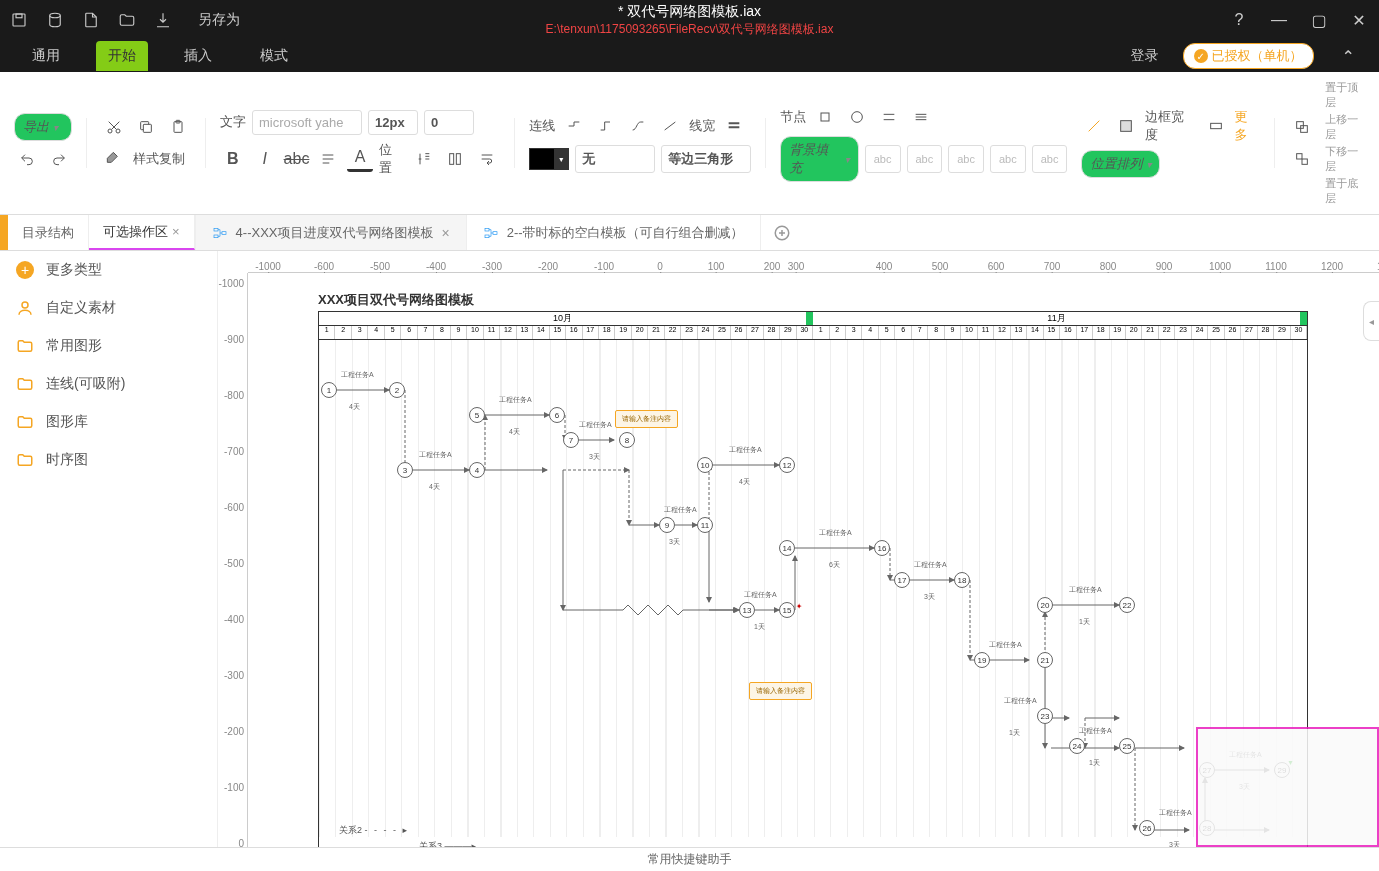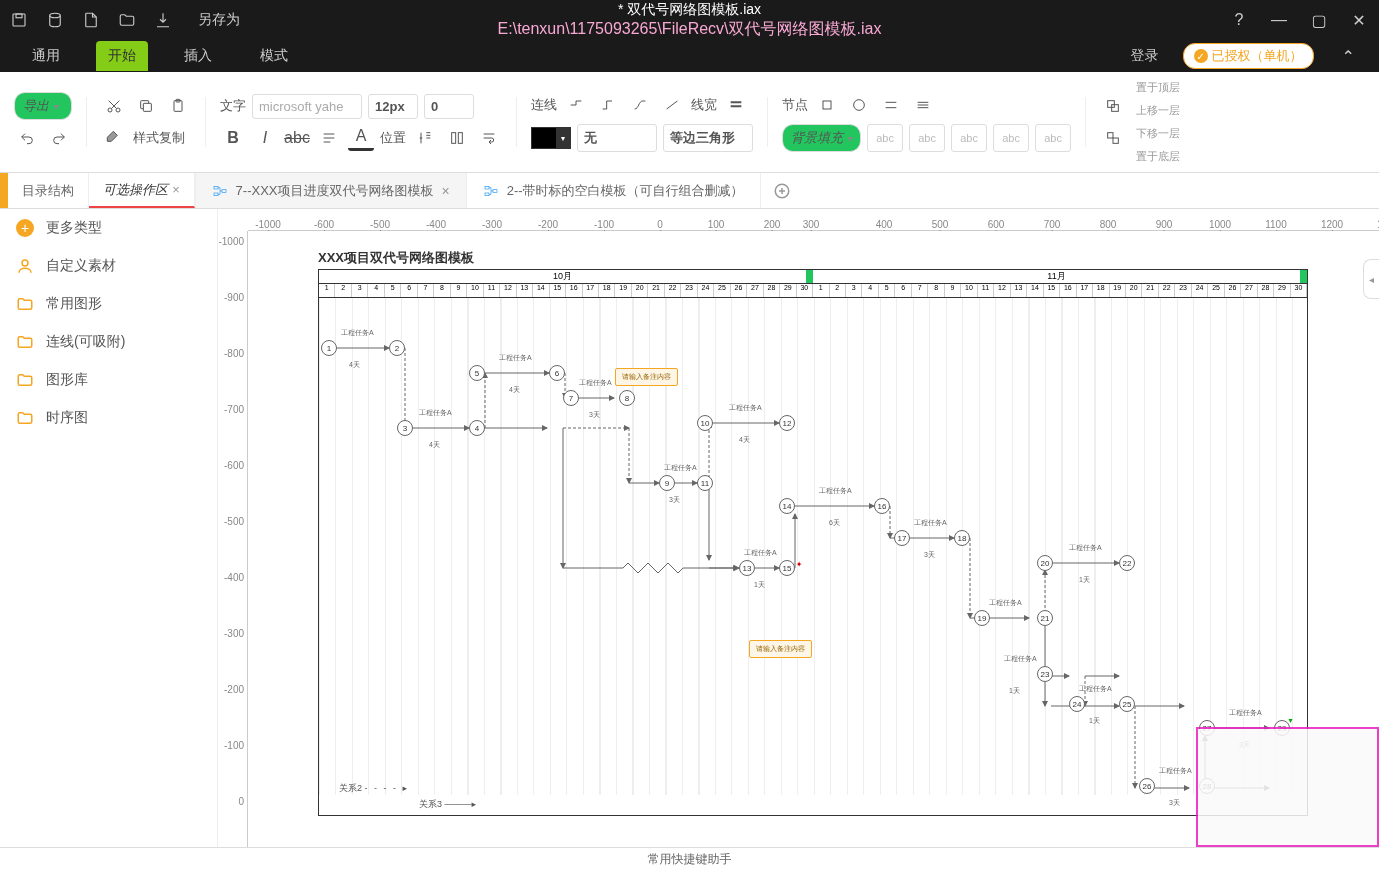--- a/index.html
+++ b/index.html
@@ -6,21 +6,21 @@
 body { width: 1379px; height: 871px; overflow: hidden; background: #1a1a1a; display: flex; flex-direction: column; }
 
 
 .title-bar { height: 40px; background: #1a1a1a; display: flex; align-items: center; color: #ccc; padding: 0 10px; position: relative; }
 .title-icons { display: flex; gap: 18px; align-items: center; }
 .title-icon { width: 18px; height: 18px; cursor: pointer; display: flex; align-items: center; justify-content: center; }
 .title-icon svg { width: 18px; height: 18px; stroke: #ccc; fill: none; stroke-width: 1.5; }
 .title-saveas { color: #ccc; font-size: 14px; margin-left: 8px; cursor: pointer; }
 .title-center { position: absolute; left: 50%; transform: translateX(-50%); text-align: center; }
 .title-main { color: #fff; font-size: 14px; }
-.title-path { color: #f9a8d4; font-size: 16px; }
+.title-path { color: #ef4444; font-size: 12px; }
 .title-right { margin-left: auto; display: flex; gap: 20px; align-items: center; }
 .title-btn { color: #ccc; cursor: pointer; width: 20px; text-align: center; }
 
 
 .menu-bar { height: 32px; background: #1a1a1a; display: flex; align-items: center; padding: 0 20px; gap: 24px; }
 .menu-item { color: #ccc; font-size: 14px; padding: 6px 12px; cursor: pointer; }
 .menu-item.active { background: #84cc16; color: #333; border-radius: 4px 4px 0 0; }
 .menu-spacer { flex: 1; }
 .menu-login { color: #ccc; font-size: 14px; cursor: pointer; }
 .menu-license { background: #fff; border: 1px solid #f5a623; color: #f5a623; font-size: 13px; padding: 3px 10px; border-radius: 12px; display: flex; align-items: center; gap: 4px; }
@@ -37,28 +37,28 @@
 .ribbon-icon svg { width: 16px; height: 16px; stroke: #555; fill: none; stroke-width: 1.5; }
 .ribbon-sep { width: 1px; height: 50px; background: #eee; margin: 0 4px; }
 .ribbon-label { font-size: 13px; color: #555; }
 .ribbon-select { border: 1px solid #ddd; padding: 4px 6px; font-size: 13px; color: #555; border-radius: 3px; min-width: 50px; background: #fff; font-weight: bold; }
 .ribbon-input { border: 1px solid #ddd; padding: 4px 6px; font-size: 13px; color: #aaa; border-radius: 3px; background: #fff; }
 .ribbon-color-btn { width: 40px; height: 22px; border: 1px solid #333; cursor: pointer; display: flex; }
 .ribbon-color-swatch { flex: 1; background: #000; }
 .ribbon-color-arrow { width: 14px; background: #333; color: #fff; display: flex; align-items: center; justify-content: center; font-size: 8px; }
 .ribbon-abc { width: 36px; height: 28px; border: 1px solid #ddd; border-radius: 3px; display: flex; align-items: center; justify-content: center; font-size: 11px; color: #bbb; cursor: pointer; }
 .ribbon-more { color: #f5a623; font-size: 13px; cursor: pointer; }
-.ribbon-stack { display: flex; flex-direction: column; gap: 8px; font-size: 11px; color: #999; }
+.ribbon-stack { display: flex; flex-direction: column; gap: 2px; font-size: 11px; color: #999; }
 .ribbon-stack-item { display: flex; align-items: center; gap: 4px; cursor: pointer; }
 
 
 .doc-tabs { background: #fff; border-bottom: 1px solid #ddd; display: flex; align-items: stretch; height: 36px; }
 .side-tab-container { display: flex; border-right: 1px solid #eee; }
 .side-tab { padding: 8px 14px; font-size: 13px; color: #666; border-right: 1px solid #eee; cursor: pointer; display: flex; align-items: center; gap: 4px; }
-.side-tab.active { border-bottom: 2px solid #ef4444; color: #333; background: #fff; font-style: italic; }
+.side-tab.active { border-bottom: 2px solid #d946ef; color: #333; background: #fff; }
 .doc-tab { padding: 8px 16px; font-size: 13px; color: #666; cursor: pointer; display: flex; align-items: center; gap: 8px; border-right: 1px solid #eee; }
 .doc-tab.active { background: #f5f5f5; }
 .doc-tab-icon { width: 16px; height: 16px; }
 .doc-tab-close { color: #999; cursor: pointer; font-size: 14px; }
 .doc-add { padding: 8px 12px; cursor: pointer; color: #999; display: flex; align-items: center; }
 
 
 .main { flex: 1; display: flex; overflow: hidden; background: #fff; }
 .sidebar { width: 218px; border-right: 1px solid #eee; background: #fff; display: flex; flex-direction: column; }
 .sidebar-item { padding: 10px 16px; font-size: 14px; color: #555; cursor: pointer; display: flex; align-items: center; gap: 12px; }
@@ -315,20 +315,44 @@
     </div>
     <div class="ribbon-row">
       <span class="ribbon-btn dropdown">背景填充</span>
       <span class="ribbon-abc">abc</span>
       <span class="ribbon-abc">abc</span>
       <span class="ribbon-abc">abc</span>
       <span class="ribbon-abc">abc</span>
       <span class="ribbon-abc">abc</span>
     </div>
   </div>
+  <div class="ribbon-group">
+    <div class="ribbon-row">
+      <span class="ribbon-icon">
+          <svg viewBox="0 0 24 24">
+            <path d="M4 20L20 4" stroke="#f5a623"></path>
+          </svg>
+        </span>
+      <span class="ribbon-icon">
+          <svg viewBox="0 0 24 24">
+            <rect x="4" y="4" width="16" height="16" fill="#ddd"></rect>
+          </svg>
+        </span>
+      <span class="ribbon-label">边框宽度</span>
+      <span class="ribbon-icon">
+          <svg viewBox="0 0 24 24">
+            <rect x="4" y="8" width="16" height="8"></rect>
+          </svg>
+        </span>
+      <span class="ribbon-more">更多</span>
+    </div>
+    <div class="ribbon-row">
+      <span class="ribbon-btn dropdown">位置排列</span>
+    </div>
+  </div>
   <div class="ribbon-sep"></div>
   <div class="ribbon-group">
     <div class="ribbon-row">
       <span class="ribbon-icon">
           <svg viewBox="0 0 24 24">
             <rect x="4" y="4" width="10" height="10"></rect>
             <rect x="10" y="10" width="10" height="10"></rect>
           </svg>
         </span>
     </div>
@@ -366,21 +390,21 @@
       <span style="color:#999">×</span>
     </span>
   </div>
   <div class="doc-tab active">
     <svg class="doc-tab-icon" viewBox="0 0 24 24" stroke="#2196f3" fill="none">
         <rect x="3" y="5" width="6" height="4"></rect>
         <rect x="3" y="15" width="6" height="4"></rect>
         <rect x="15" y="10" width="6" height="4"></rect>
         <path d="M9 7h3v10H9M12 12h3"></path>
       </svg>
-    <span>7--XXX项目进度双代号网络图模板</span>
+    <span>4--XXX项目进度双代号网络图模板</span>
     <span class="doc-tab-close">×</span>
   </div>
   <div class="doc-tab">
     <svg class="doc-tab-icon" viewBox="0 0 24 24" stroke="#2196f3" fill="none">
         <rect x="3" y="5" width="6" height="4"></rect>
         <rect x="3" y="15" width="6" height="4"></rect>
         <rect x="15" y="10" width="6" height="4"></rect>
         <path d="M9 7h3v10H9M12 12h3"></path>
       </svg>
     <span>2--带时标的空白模板（可自行组合删减）</span>
@@ -447,21 +471,21 @@
         <span class="ruler-tick-h" style="left: 20px;">-1000</span>
         <span class="ruler-tick-h" style="left: 76px;">-600</span>
         <span class="ruler-tick-h" style="left: 132px;">-500</span>
         <span class="ruler-tick-h" style="left: 188px;">-400</span>
         <span class="ruler-tick-h" style="left: 244px;">-300</span>
         <span class="ruler-tick-h" style="left: 300px;">-200</span>
         <span class="ruler-tick-h" style="left: 356px;">-100</span>
         <span class="ruler-tick-h" style="left: 412px;">0</span>
         <span class="ruler-tick-h" style="left: 468px;">100</span>
         <span class="ruler-tick-h" style="left: 524px;">200</span>
-        <span class="ruler-tick-h" style="left: 563px; margin-top: 30px;">300</span>
+        <span class="ruler-tick-h" style="left: 548px; margin-top: 30px;">300</span>
         <span class="ruler-tick-h" style="left: 636px;">400</span>
         <span class="ruler-tick-h" style="left: 692px;">500</span>
         <span class="ruler-tick-h" style="left: 748px;">600</span>
         <span class="ruler-tick-h" style="left: 804px;">700</span>
         <span class="ruler-tick-h" style="left: 860px;">800</span>
         <span class="ruler-tick-h" style="left: 916px;">900</span>
         <span class="ruler-tick-h" style="left: 972px;">1000</span>
         <span class="ruler-tick-h" style="left: 1028px;">1100</span>
         <span class="ruler-tick-h" style="left: 1084px;">1200</span>
         <span class="ruler-tick-h" style="left: 1140px;">1300</span>

